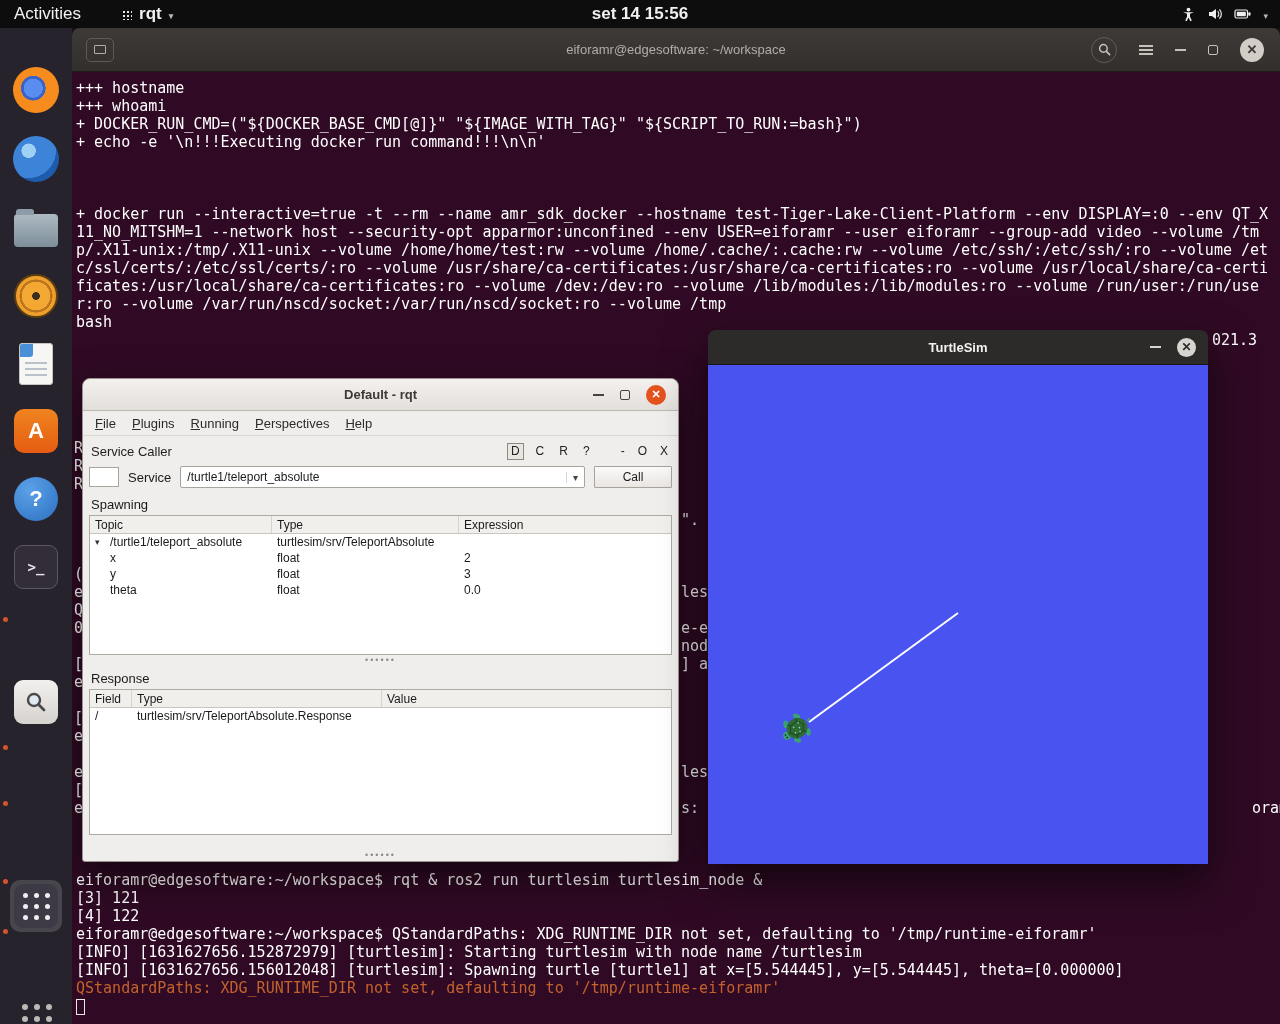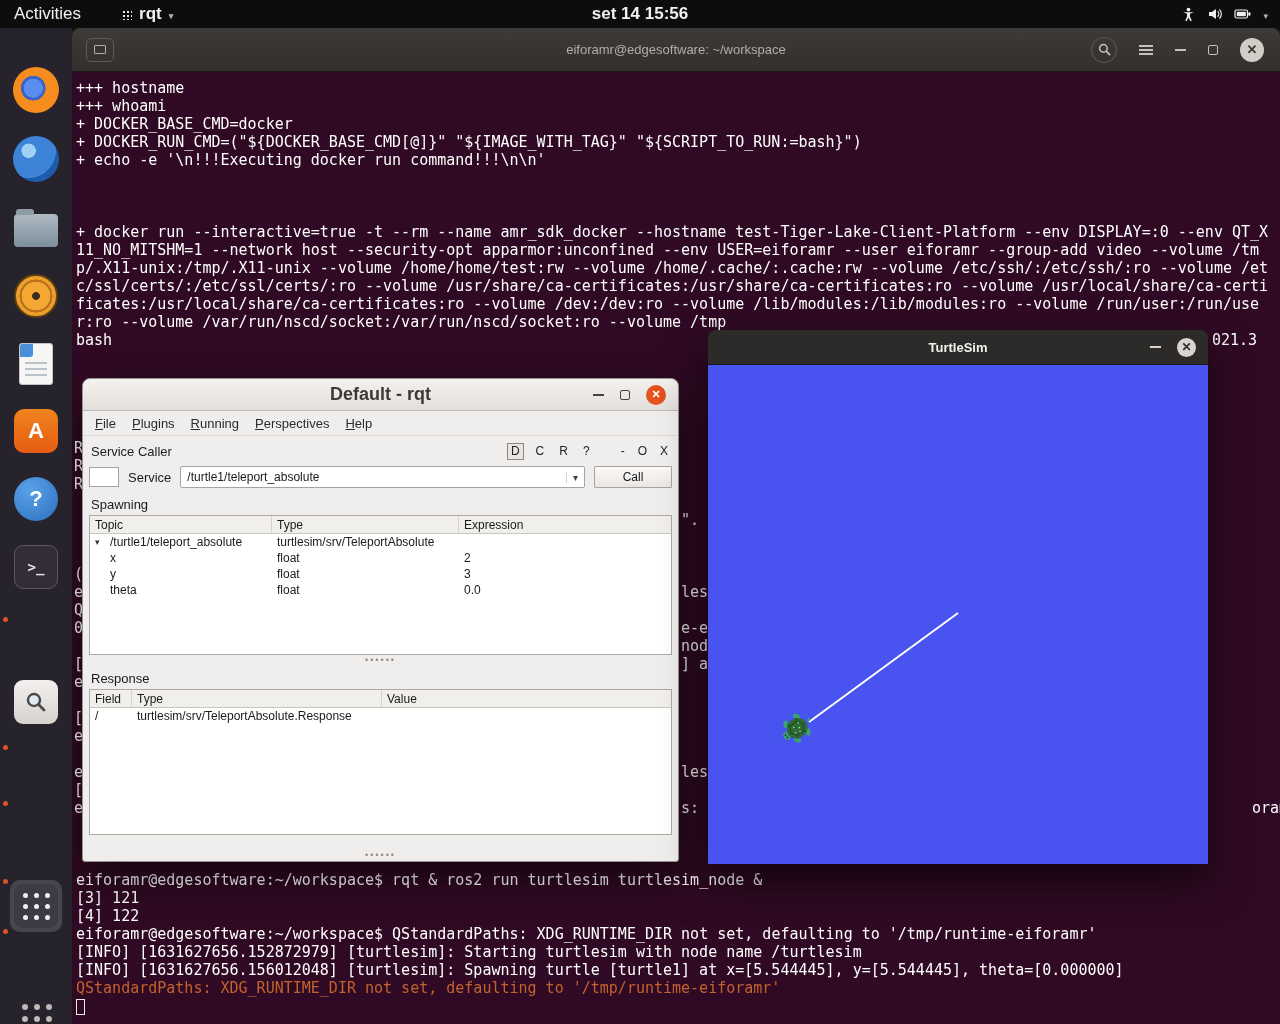--- a/index.html
+++ b/index.html
@@ -55,21 +55,21 @@
 #term-top{position:absolute;left:4px;top:7px;width:1196px}
 #term-bottom{position:absolute;left:4px;top:799px;width:1200px}
 .tline{white-space:pre-wrap;word-break:break-all;min-height:18px}
 .b{font-weight:400}
 .frag{position:absolute;white-space:pre}
 .cursor{display:inline-block;width:9px;height:16px;border:1px solid #e8e8e8;vertical-align:text-bottom}
 
 
 #rqt{position:absolute;left:82px;top:378px;width:597px;height:484px;background:#f0eeec;border:1px solid #98938d;border-radius:8px 8px 3px 3px;box-shadow:0 16px 40px rgba(0,0,0,.55);z-index:2;color:#1a1a1a}
 #rqt-titlebar{height:32px;background:linear-gradient(#f3f1ef,#e3dfdb);border-bottom:1px solid #bcb7b1;border-radius:8px 8px 0 0;display:flex;align-items:center;position:relative}
-#rqt-title{position:absolute;left:50%;transform:translateX(-50%);font-weight:700;font-size:18px;color:#3d3935}
+#rqt-title{position:absolute;left:50%;transform:translateX(-50%);font-weight:700;font-size:13px;color:#3d3935}
 .winbtns{margin-left:auto;display:flex;align-items:center;gap:16px;padding-right:12px}
 .rq-min{width:11px;height:2px;background:#47433e}
 .rq-max{width:10px;height:10px;border:1.5px solid #47433e;border-radius:2px}
 .rq-close{width:20px;height:20px;border-radius:50%;background:#e4521e;color:#fff;font-size:11px;font-weight:700;display:flex;align-items:center;justify-content:center}
 #rqt-menubar{height:25px;display:flex;align-items:center;padding-left:4px;border-bottom:1px solid #dbd7d2}
 .menu-item{padding:3px 8px;font-size:13px;color:#2b2b2b}
 .menu-item .u{text-decoration:underline}
 #plugin{padding:4px 6px 0 6px}
 .plugin-head{display:flex;align-items:center;height:22px;padding:0 2px}
 .plugin-title{font-size:13px;color:#222}
@@ -217,21 +217,20 @@
       <div class="burger"></div>
       <div class="g-min"></div>
       <div class="g-max"></div>
       <div class="g-close">✕</div>
     </div>
   </div>
   <div id="term-body">
     <div id="term-top">
         <div class="tline">+++ hostname</div>
         <div class="tline">+++ whoami</div>
-        <div class="tline">+ DOCKER_BASE_CMD=docker</div>
         <div class="tline">+ DOCKER_RUN_CMD=("${DOCKER_BASE_CMD[@]}" "${IMAGE_WITH_TAG}" "${SCRIPT_TO_RUN:=bash}")</div>
         <div class="tline">+ echo -e '\n!!!Executing docker run command!!!\n\n'</div>
         <div class="tline">&nbsp;</div>
         <div class="tline">&nbsp;</div>
         <div class="tline">&nbsp;</div>
         <div class="tline">+ docker run --interactive=true -t --rm --name amr_sdk_docker --hostname test-Tiger-Lake-Client-Platform --env DISPLAY=:0 --env QT_X11_NO_MITSHM=1 --network host --security-opt apparmor:unconfined --env USER=eiforamr --user eiforamr --group-add video --volume /tmp/.X11-unix:/tmp/.X11-unix --volume /home/home/test:rw --volume /home/.cache/:.cache:rw --volume /etc/ssh/:/etc/ssh/:ro --volume /etc/ssl/certs/:/etc/ssl/certs/:ro --volume /usr/share/ca-certificates:/usr/share/ca-certificates:ro --volume /usr/local/share/ca-certificates:/usr/local/share/ca-certificates:ro --volume /dev:/dev:ro --volume /lib/modules:/lib/modules:ro --volume /run/user:/run/user:ro --volume /var/run/nscd/socket:/var/run/nscd/socket:ro --volume /tmp</div>
         <div class="tline">bash</div>
       </div>
     <div id="term-frags">
         <span class="frag" style="left: 2px; top: 367px;">R</span>

